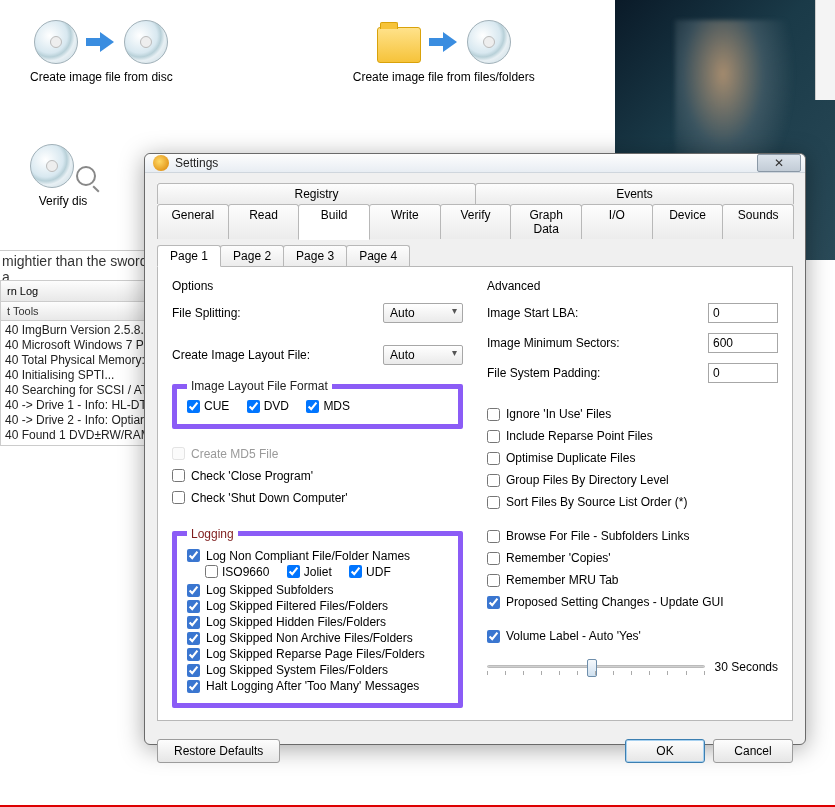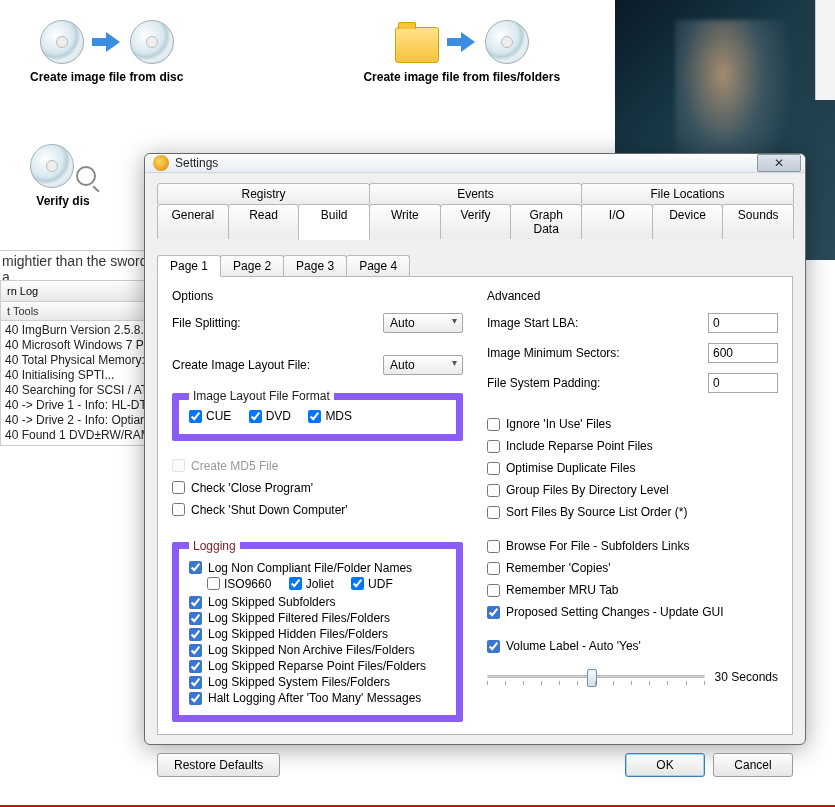--- a/index.html
+++ b/index.html
@@ -10,21 +10,21 @@
 .bg-icons { display: flex; gap: 180px; padding: 20px 30px; }
 .bg-icon-group { display: flex; flex-direction: column; align-items: center; gap: 6px; }
 .bg-icon-row { display: flex; align-items: center; gap: 8px; }
 .disc { width: 44px; height: 44px; border-radius: 50%; background: radial-gradient(circle at 35% 35%, #fff, #d8e8f0 45%, #b8d0d8 55%, #e8f0f4 65%, #c0d4dc); border: 1px solid #a0b0b8; position: relative; }
 .disc::after { content:""; position:absolute; top:50%; left:50%; width:10px; height:10px; background:#eee; border:1px solid #bbb; border-radius:50%; transform:translate(-50%,-50%);}
 .folder { width: 44px; height: 36px; background: linear-gradient(#ffe28a,#f6c33a); border:1px solid #d9a20a; border-radius:3px; margin-top:6px; position:relative;}
 .folder::before{content:"";position:absolute;top:-6px;left:2px;width:16px;height:6px;background:#f6c33a;border:1px solid #d9a20a;border-bottom:none;border-radius:2px 2px 0 0;}
 .arrow { width:30px; height:20px; position:relative;}
 .arrow::before{content:"";position:absolute;left:0;top:6px;width:16px;height:8px;background:#3a8de0;}
 .arrow::after{content:"";position:absolute;left:14px;top:0;border:10px solid transparent;border-left:14px solid #3a8de0;}
-.bg-label { font-weight: bold; font-size: 12px; }
+.bg-label { font-weight: normal; font-size: 12px; }
 
 .bg-row2 { display:flex; gap:40px; padding: 40px 30px 10px; }
 .bg-row2 .disc { width:44px; height:44px; }
 .mag { width:20px; height:20px; border:2px solid #888; border-radius:50%; position:relative; margin-left:-6px; margin-top:20px;}
 .mag::after{content:"";position:absolute;right:-6px;bottom:-6px;width:8px;height:2px;background:#888;transform:rotate(45deg);}
 
 .status-strip{position:absolute;left:0;top:250px;width:160px;font-size:14px;color:#333;padding:2px;border-top:1px solid #ccc;}
 .log-panel{position:absolute;left:0;top:280px;width:240px;}
 .log-header{background:linear-gradient(#fdfdfd,#e8e8e8);border:1px solid #ccc;padding:4px 6px;font-size:11px;}
 .log-tools{background:linear-gradient(#fdfdfd,#e8e8e8);border:1px solid #ccc;border-top:none;padding:3px 6px;font-size:11px;color:#333;}
@@ -46,35 +46,35 @@
 .dialog-body{flex:1;padding:10px 12px 8px;display:flex;flex-direction:column;}
 
 .tab-row{display:flex;gap:0;}
 .tab-row.row1 .tab{flex:1;}
 .tab{background:linear-gradient(#fdfdfd,#ececec);border:1px solid #b8b8b8;border-bottom:none;padding:3px 10px;text-align:center;cursor:pointer;border-radius:3px 3px 0 0;margin-right:-1px;position:relative;}
 .tab.active{background:#fff;z-index:2;border-bottom:1px solid #fff;margin-bottom:-1px;}
 .tab-row.row2{margin-top:0;}
 .tab-row.row2 .tab{flex:1;}
 .tab-content-frame{border:1px solid #b8b8b8;background:#fff;padding:8px 8px 4px;}
 
-.subtab-row{display:flex;margin-top:16px;text-align:right;}
+.subtab-row{display:flex;margin-top:6px;text-align:right;}
 .subtab{background:linear-gradient(#fdfdfd,#ececec);border:1px solid #b8b8b8;border-bottom:none;padding:3px 12px;cursor:pointer;border-radius:3px 3px 0 0;margin-right:-1px;}
 .subtab.active{background:#fff;border-bottom:1px solid #fff;position:relative;z-index:2;margin-bottom:-1px;}
 .subcontent{border:1px solid #b8b8b8;background:#fff;flex:1;padding:12px 14px;display:flex;gap:24px;}
 
 .col{flex:1;display:flex;flex-direction:column;gap:4px;}
 .section-title{margin-bottom:6px;}
 .form-row{display:flex;align-items:center;gap:4px;margin-bottom:6px;}
 .form-row label{flex:0 0 auto;}
 select.win{appearance:none;background:linear-gradient(#fff,#eaeaea);border:1px solid #a7a7a7;padding:2px 22px 2px 6px;border-radius:2px;min-width:80px;position:relative;}
 .select-wrap{position:relative;display:inline-block;}
 .select-wrap::after{content:"▾";position:absolute;right:6px;top:2px;color:#555;pointer-events:none;font-size:10px;}
 input.txt{border:1px solid #a7a7a7;padding:2px 4px;width:70px;background:#fff;}
 
-fieldset{border:7px solid #8b5cf6;border-radius:2px;padding:6px 10px 8px;margin-top:4px;}
+fieldset{border:5px solid #8b5cf6;border-radius:2px;padding:6px 10px 8px;margin-top:4px;}
 legend{padding:0 4px;color:#7f1d1d;}
 legend.plain{color:#222;}
 
 .chk{display:flex;align-items:center;gap:6px;margin:2px 0;cursor:pointer;}
 .chk input{width:13px;height:13px;accent-color:#3a76d0;}
 .chk.disabled{color:#9a9a9a;}
 .chk.disabled input{opacity:.6;}
 .chk-inline{display:inline-flex;align-items:center;gap:4px;margin-right:14px;}
 
 .slider-row{display:flex;align-items:center;gap:10px;margin-top:6px;}
@@ -156,21 +156,20 @@
     <div class="close-btn">
         <span>✕</span>
       </div>
   </div>
 
   <div class="dialog-body">
     <div class="tab-content-frame" style="padding:0;border:none;">
       <div class="tab-row row1" id="tabs-row1">
           <div class="tab">Registry</div>
           <div class="tab">Events</div>
-          <div class="tab">File Locations</div>
         </div>
       <div class="tab-row row2" id="tabs-row2">
           <div class="tab">General</div>
           <div class="tab">Read</div>
           <div class="tab active">Build</div>
           <div class="tab">Write</div>
           <div class="tab">Verify</div>
           <div class="tab">Graph Data</div>
           <div class="tab">I/O</div>
           <div class="tab">Device</div>
@@ -266,21 +265,21 @@
           <label class="chk">
               <input type="checkbox" checked="" style="">
               <span>Log Skipped Hidden Files/Folders</span>
             </label>
           <label class="chk">
               <input type="checkbox" checked="" style="">
               <span>Log Skipped Non Archive Files/Folders</span>
             </label>
           <label class="chk">
               <input type="checkbox" checked="" style="">
-              <span>Log Skipped Reparse Point Files/Folders</span>
+              <span>Log Skipped Reparse Page Files/Folders</span>
             </label>
           <label class="chk">
               <input type="checkbox" checked="" style="">
               <span>Log Skipped System Files/Folders</span>
             </label>
           <label class="chk">
               <input type="checkbox" checked="" style="">
               <span>Halt Logging After 'Too Many' Messages</span>
             </label>
         </fieldset>

